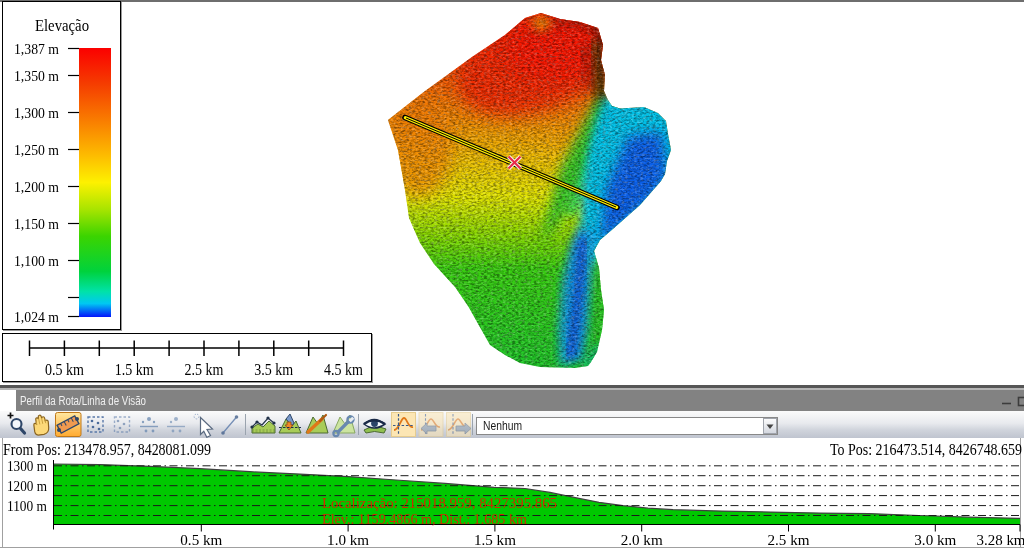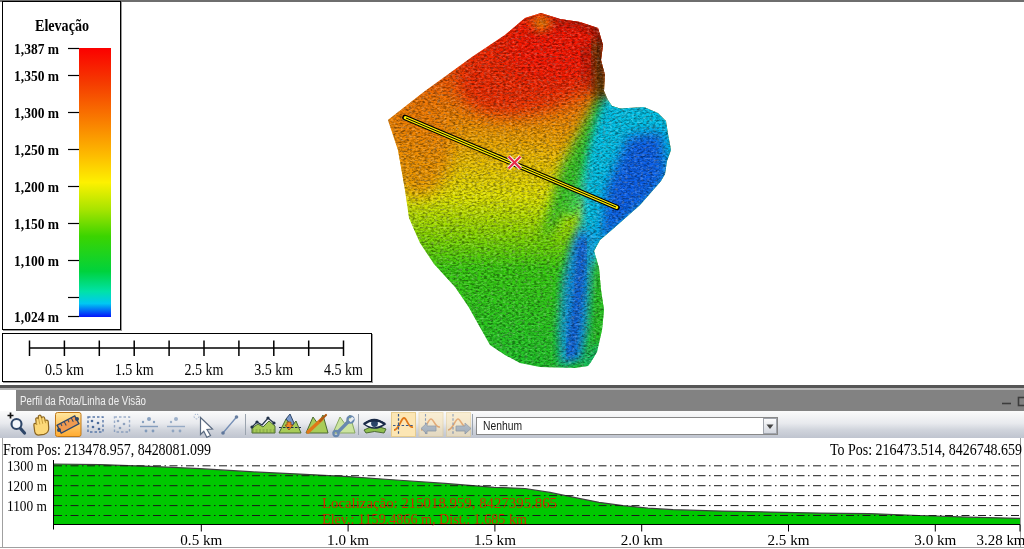--- a/index.html
+++ b/index.html
@@ -1,19 +1,19 @@
 <!DOCTYPE html>
 <html><head>
 <meta charset="utf-8">
 <style>
   html,body{margin:0;padding:0;}
   body{width:1024px;height:549px;overflow:hidden;background:#fff;
        font-family:"Liberation Sans",sans-serif;position:relative;}
   #mapwin{position:absolute;left:0;top:0;width:1024px;height:385px;background:#fff;border-top:2px solid #6e6e6e;}
-  #legend{position:absolute;left:2px;top:-1px;width:117px;height:327px;background:#fff;border:1px solid #000;box-shadow:1px 1px 0 #9a9a9a;font-weight:bold;}
+  #legend{position:absolute;left:2px;top:-1px;width:117px;height:327px;background:#fff;border:1px solid #000;box-shadow:1px 1px 0 #9a9a9a;}
   #scalebox{position:absolute;left:2px;top:331px;width:368px;height:47px;background:#fff;border:1px solid #000;box-shadow:1px 1px 0 #9a9a9a;}
   #paneltop{position:absolute;left:0;top:385px;width:1024px;height:5px;background:#b4b4b4;border-top:3px solid #565656;box-sizing:border-box;}
   #titlebar{position:absolute;left:16px;top:390px;width:1024px;height:21px;background:#828282;color:#f2f2f2;font-size:12px;}
   #toolbar{position:absolute;left:0;top:411px;width:1024px;height:27px;
      background:linear-gradient(#fbfbfb,#e8eaee 45%,#d0d4dc 70%,#bfc4cf 100%);border-bottom:1px solid #9aa0ab;}
   #chart{position:absolute;left:0;top:438px;width:1024px;height:81px;background:#fff;}
 </style>
 </head>
 <body>
 <div id="mapwin">

